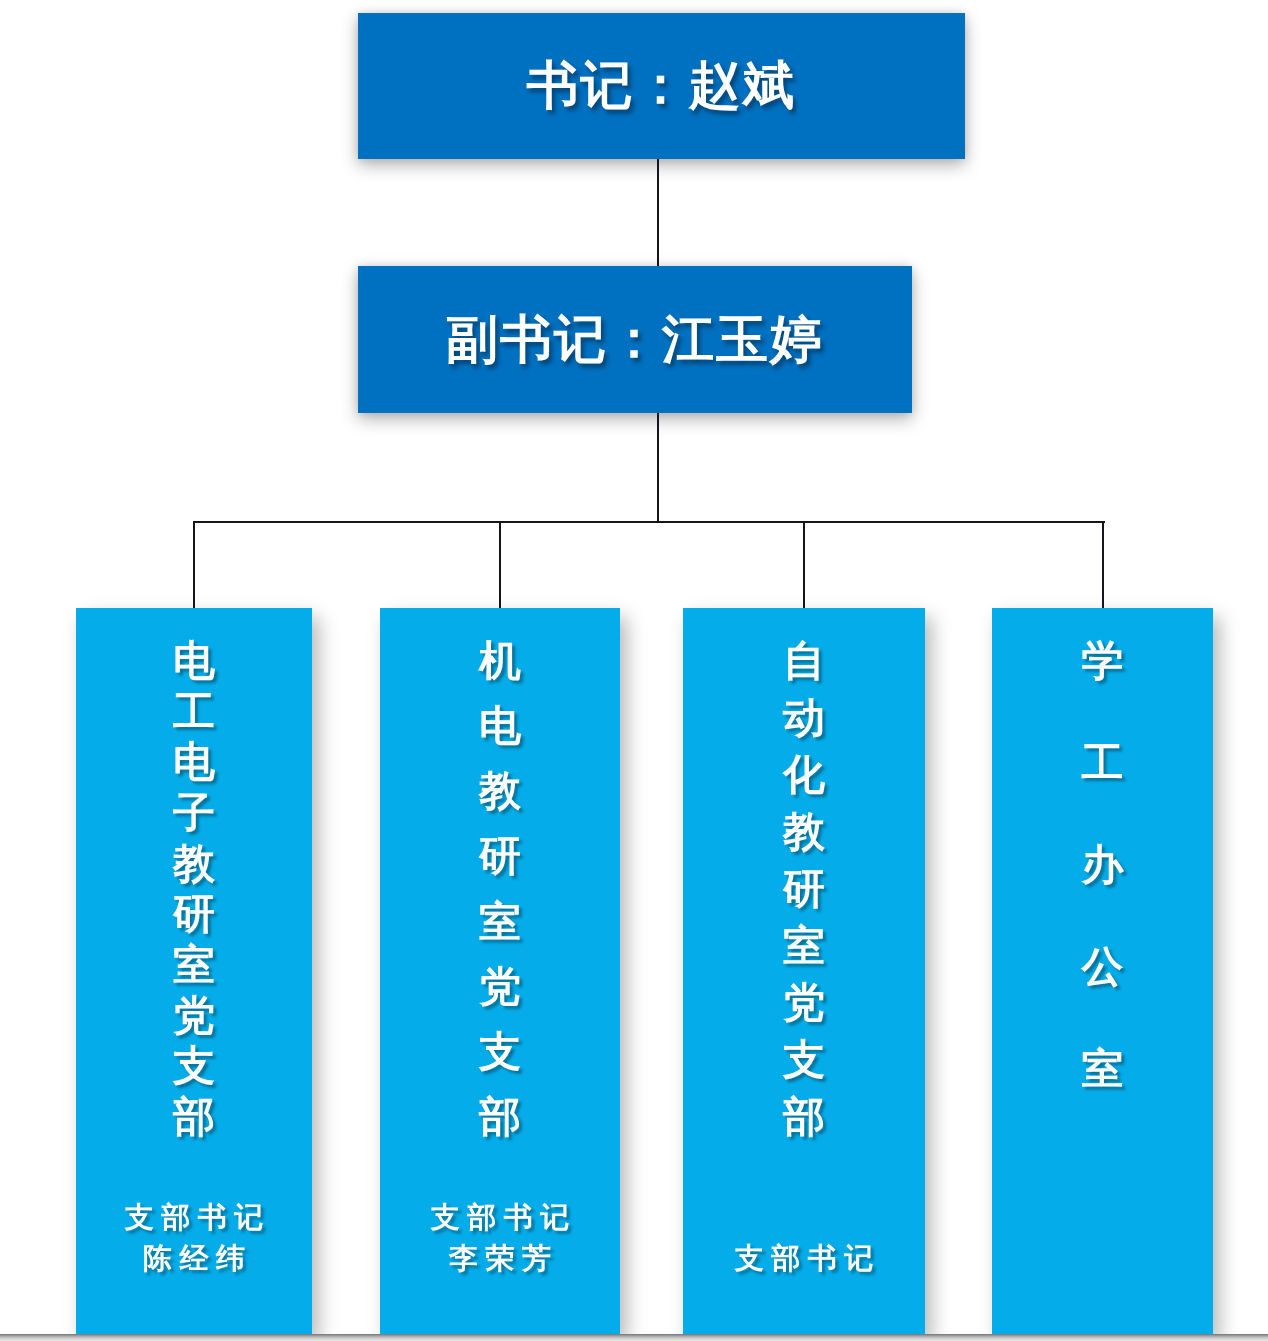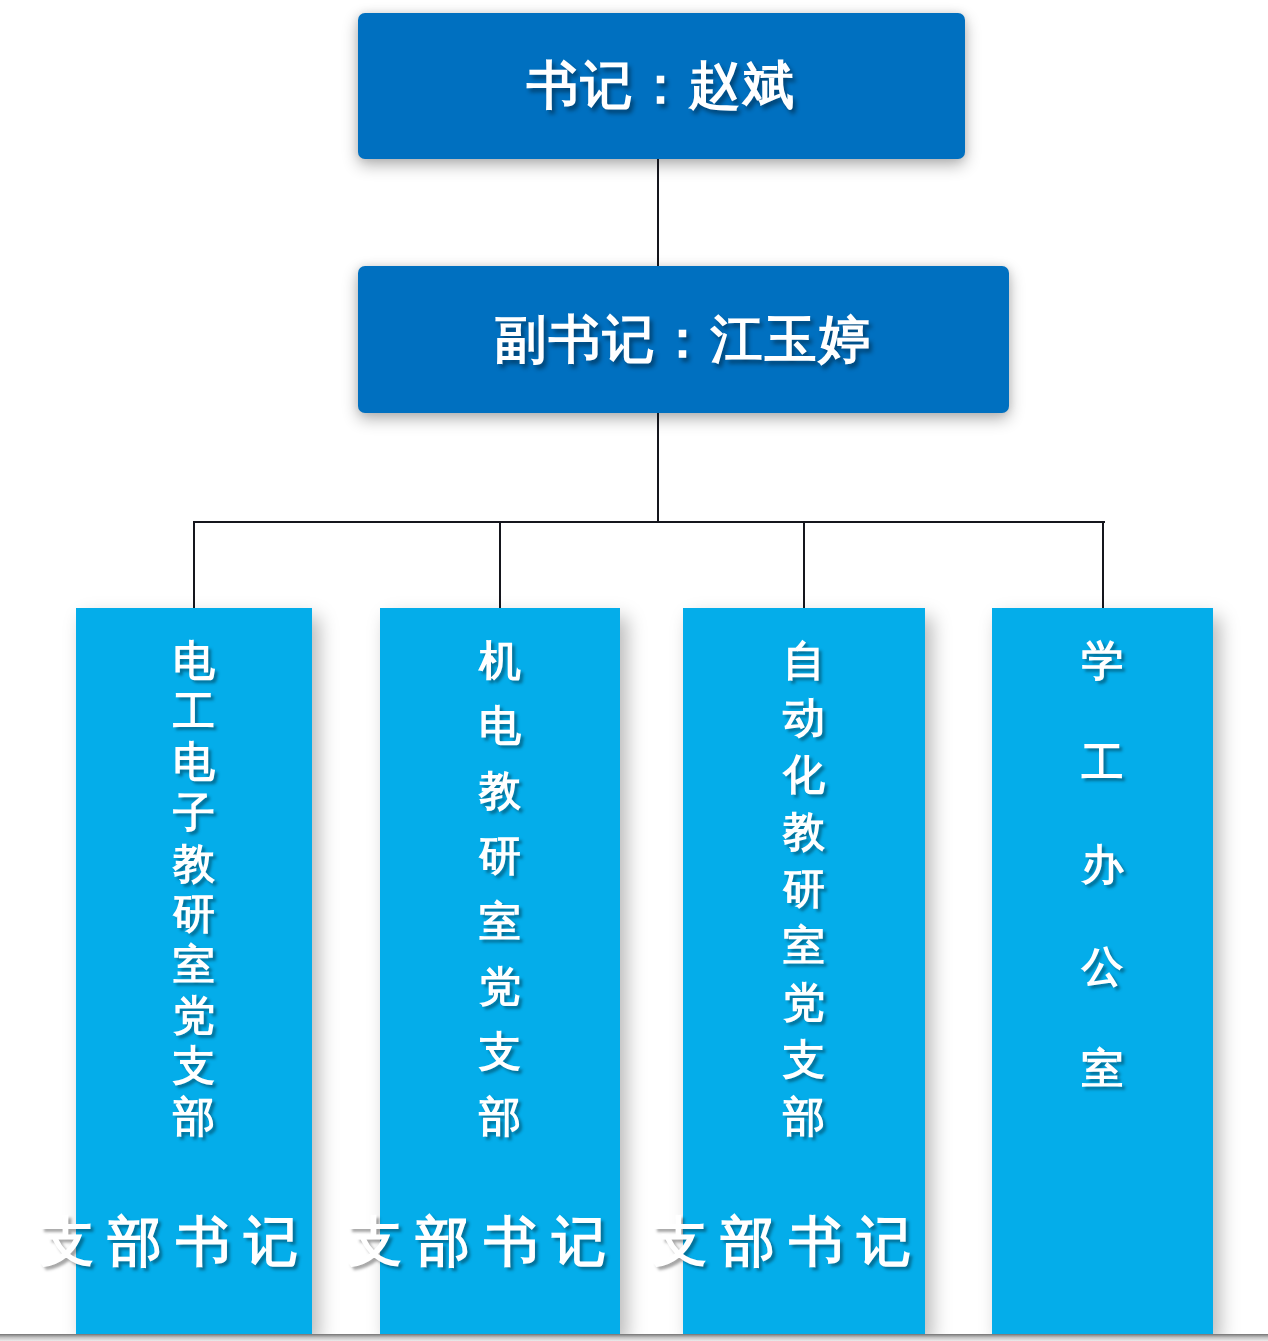--- a/index.html
+++ b/index.html
@@ -24,24 +24,23 @@
     background:var(--primary-blue);
     color:var(--text-white);
     display:flex;
     align-items:center;
     justify-content:center;
     font-size:52px;
     font-weight:bold;
     letter-spacing:2px;
     text-shadow:3px 4px 4px rgba(0,0,0,0.40);
     box-shadow:0 6px 16px rgba(0,0,0,0.30), 0 0 8px rgba(0,0,0,0.10);
-    border-radius:7px;
   }
   .node-root{left:358px; top:13px;  width:607px; height:146px;}
-  .node-deputy{left:358px; top:266px; width:651px; height:147px;}
+  .node-deputy{left:358px; top:266px; width:554px; height:147px;}
 
   
   .cline{position:absolute; background:var(--connector);}
   .v{width:2px;}
   .h{height:2px;}
   .c-root-deputy {left:657px; top:159px; height:107px;}
   .c-deputy-down {left:657px; top:413px; height:108px;}
   .c-horizontal  {left:193px; top:521px; width:912px;}
   .c-drop-1{left:193px;  top:521px; height:87px;}
   .c-drop-2{left:499px;  top:521px; height:87px;}
@@ -77,26 +76,25 @@
   }
   .branch--wide .vtitle{height:450px;}
   .vchar{display:block;}
 
   .nameblock{
     position:absolute;
     left:0; right:0; bottom:62px;
     display:flex;
     flex-direction:column;
     gap:12px;
-    align-items:flex-end;
-    font-size:54px;
+    align-items:center;
+    font-size:29px;
     font-weight:bold;
     line-height:1;
     text-shadow:3px 3px 3px rgba(0,0,0,0.35);
-    font-family:Liberation Mono, monospace;
   }
   .role,.person{letter-spacing:0.26em; padding-left:0.26em; white-space:nowrap;}
   .branch--wide .role,
   .branch--wide .person{letter-spacing:0.55em; padding-left:0.55em;}
 
   
   .slide-edge{
     position:absolute;
     left:0; right:0; bottom:0;
     height:7px;
@@ -132,36 +130,38 @@
         <span class="vchar">子</span>
         <span class="vchar">教</span>
         <span class="vchar">研</span>
         <span class="vchar">室</span>
         <span class="vchar">党</span>
         <span class="vchar">支</span>
         <span class="vchar">部</span>
       </div>
     <div class="nameblock">
       <div class="role">支部书记</div>
+      <div class="person">陈经纬</div>
     </div>
   </div>
 
   <div class="branch branch-2">
     <div class="vtitle">
         <span class="vchar">机</span>
         <span class="vchar">电</span>
         <span class="vchar">教</span>
         <span class="vchar">研</span>
         <span class="vchar">室</span>
         <span class="vchar">党</span>
         <span class="vchar">支</span>
         <span class="vchar">部</span>
       </div>
     <div class="nameblock">
       <div class="role">支部书记</div>
+      <div class="person">李荣芳</div>
     </div>
   </div>
 
   <div class="branch branch-3">
     <div class="vtitle">
         <span class="vchar">自</span>
         <span class="vchar">动</span>
         <span class="vchar">化</span>
         <span class="vchar">教</span>
         <span class="vchar">研</span>

